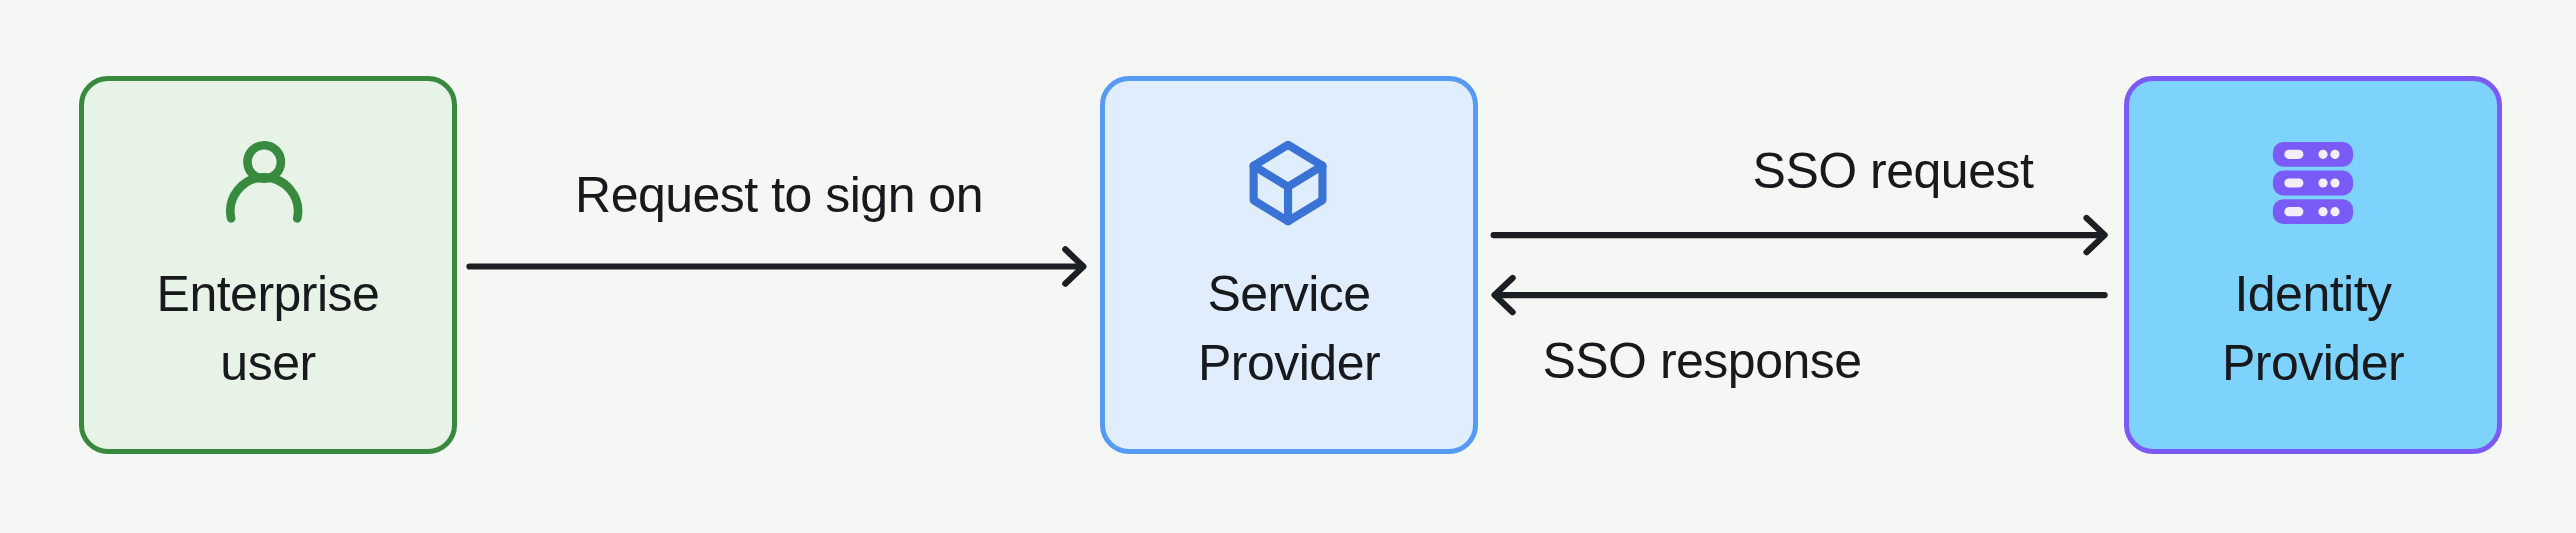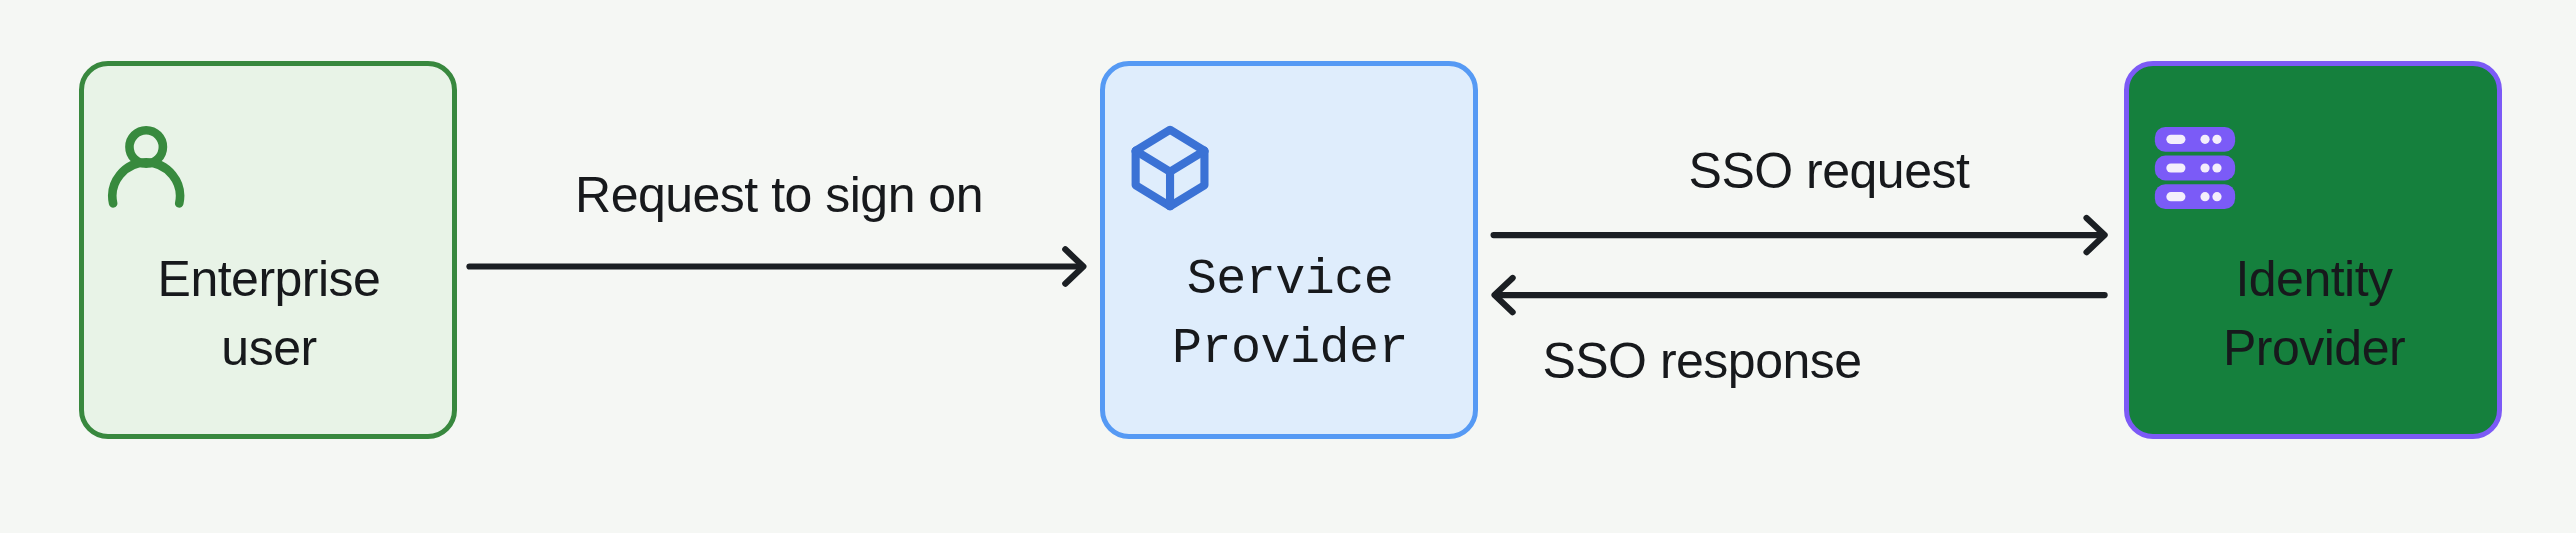--- a/index.html
+++ b/index.html
@@ -9,29 +9,29 @@
   }
   .canvas {
     position: relative;
     width: 2576px;
     height: 533px;
     overflow: hidden;
     font-family: "Liberation Sans", sans-serif;
   }
   .node {
     position: absolute;
-    top: 61px;
+    top: 76px;
     width: 378px;
     height: 378px;
     box-sizing: border-box;
     border: 5.7px solid;
     border-radius: 29px;
     display: flex;
     flex-direction: column;
-    padding-left: 23px;
+    align-items: center;
   }
   .node-0 { left: 79px; }
   .node-1 { left: 1100px; }
   .node-2 { left: 2124px; }
   .icon {
     margin-top: 59px;
     width: 86px;
     height: 86px;
   }
   .icon svg { width: 100%; height: 100%; display: block; }
@@ -57,50 +57,50 @@
     stroke-linejoin: round;
   }
   .edge-label {
     position: absolute;
     transform: translate(-50%, -50%);
     font-size: 50px;
     letter-spacing: -0.5px;
     white-space: nowrap;
   }
   .el-0 { left: 779px;  top: 195px; }
-  .el-1 { left: 1829px; top: 171px; text-align: center; }
+  .el-1 { left: 1893px; top: 171px; text-align: center; }
   .el-2 { left: 1702px; top: 361px; }
 </style>
 </head>
 <body>
 
 <div class="canvas" style="background-color: rgb(245, 247, 244); color: rgb(23, 25, 28);">
 
   <div class="node node-0" style="border-color: rgb(56, 136, 62); background-color: rgb(232, 243, 231);">
     <div class="icon" style="color: rgb(56, 138, 62);">
       <svg viewBox="0 0 90 90" fill="none" stroke="currentColor" stroke-width="9" stroke-linecap="round" stroke-linejoin="round">
         <circle cx="41" cy="23" r="17.5"></circle>
         <path d="M6.4 82 A35.4 35.4 0 1 1 75.6 82"></path>
       </svg>
     </div>
     <div class="node-label">Enterprise user</div>
   </div>
 
-  <div class="node node-1" style="border-color: rgb(86, 154, 244); background-color: rgb(223, 237, 252); font-family: Liberation Mono, monospace;">
+  <div class="node node-1" style="border-color: rgb(86, 154, 244); background-color: rgb(223, 237, 252);">
     <div class="icon" style="color: rgb(59, 114, 213);">
       <svg viewBox="0 0 90 90" fill="none" stroke="currentColor" stroke-width="8.5" stroke-linecap="round" stroke-linejoin="round">
         <path d="M44 5 L80 27 V63 L44 85 L8 63 V27 Z"></path>
         <path d="M8 27 L44 49 L80 27"></path>
         <path d="M44 49 V85"></path>
       </svg>
     </div>
     <div class="node-label">Service Provider</div>
   </div>
 
-  <div class="node node-2" style="border-color: rgb(124, 90, 246); background-color: #15803d;">
+  <div class="node node-2" style="border-color: rgb(124, 90, 246); background-color: #7dd3fc;">
     <div class="icon" style="color: rgb(123, 91, 247);">
       <svg viewBox="0 0 90 90">
         <g fill="currentColor">
           <rect x="3" y="2" width="84" height="26" rx="11"></rect>
           <rect x="3" y="32" width="84" height="26" rx="11"></rect>
           <rect x="3" y="62" width="84" height="26" rx="11"></rect>
         </g>
         <g fill="#F4EEFB">
           <rect x="15" y="10.2" width="20" height="9.6" rx="4.8"></rect>
           <circle cx="55.5" cy="15" r="4.8"></circle>

